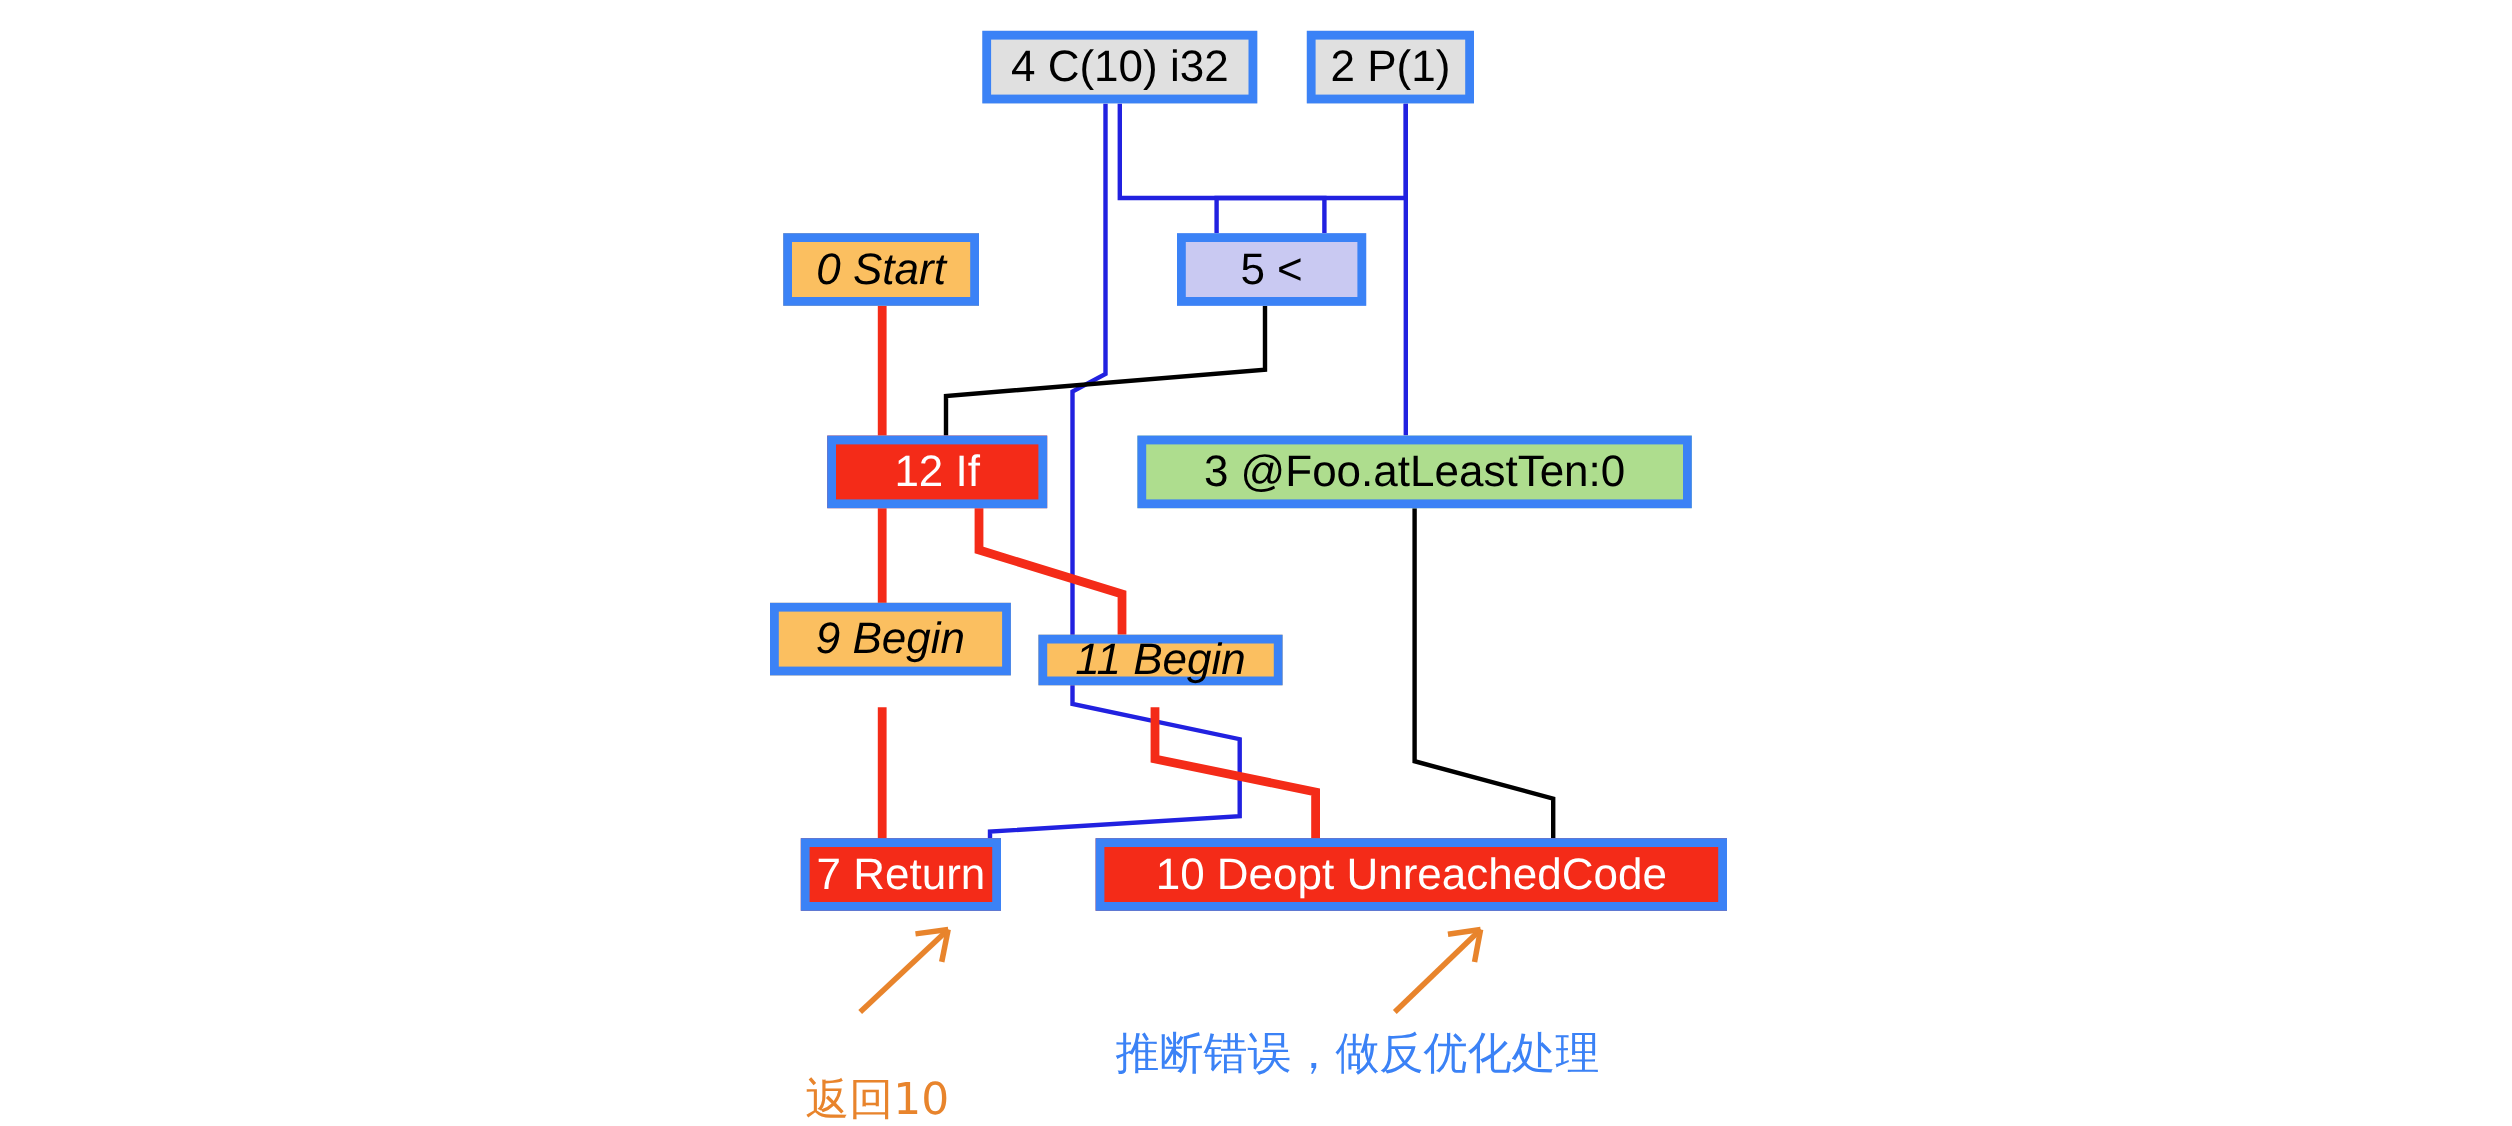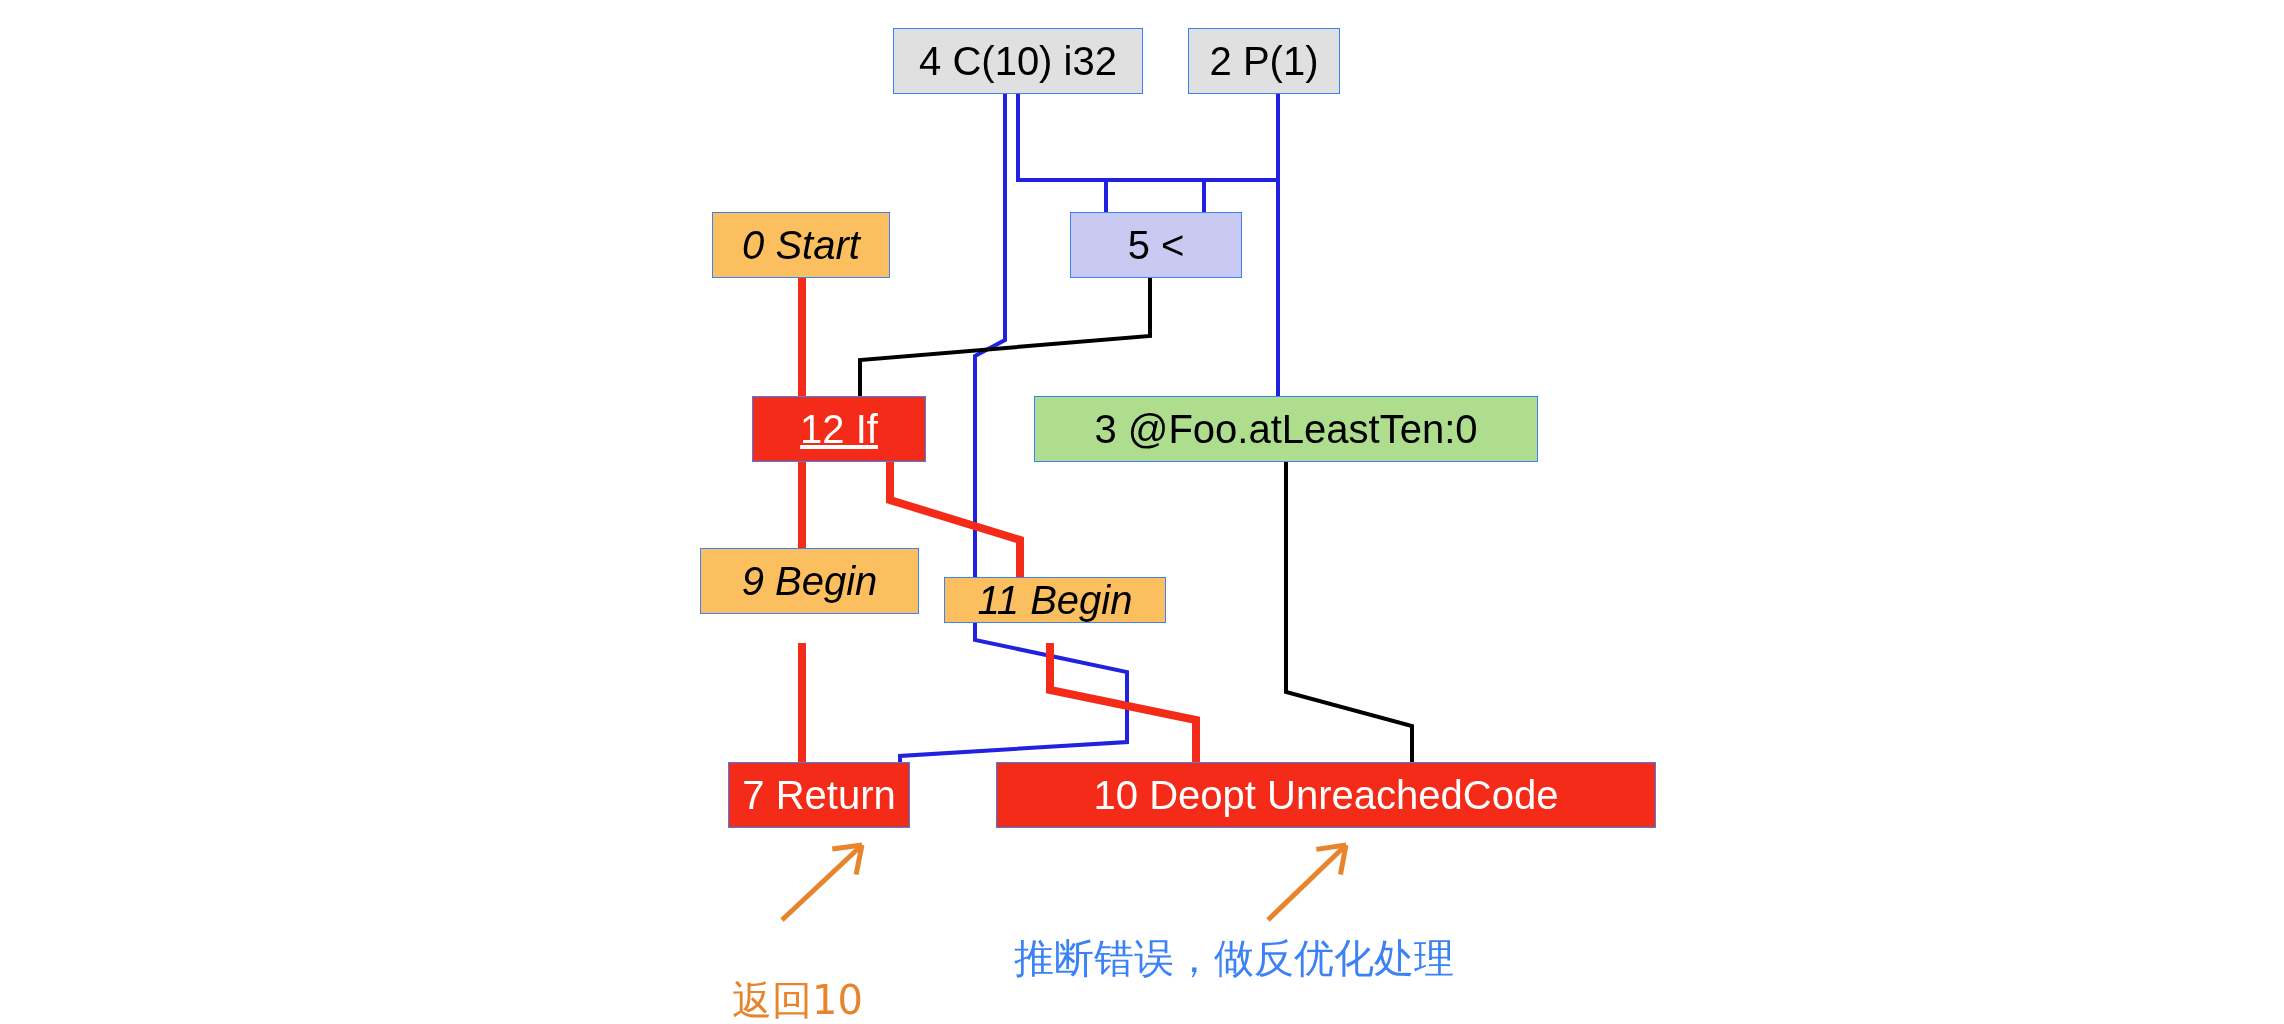--- a/index.html
+++ b/index.html
@@ -22,21 +22,21 @@
   #edges {
     position: absolute;
     left: 0;
     top: 0;
     width: 2284px;
     height: 1024px;
   }
   .node {
     position: absolute;
     box-sizing: border-box;
-    border: 1px solid #3b82f6;
+    border: 8px solid #3b82f6;
     display: flex;
     align-items: center;
     justify-content: center;
     white-space: nowrap;
     font-size: 40px;
     line-height: 1;
     letter-spacing: 0px;
     z-index: 5;
   }
   .node-label {
@@ -98,36 +98,36 @@
       </div>
       <div class="node n-gray" style="left: 1188px; top: 28px; width: 152px; height: 66px;">
         <span class="node-label">2 P(1)</span>
       </div>
       <div class="node n-orange" style="left: 712px; top: 212px; width: 178px; height: 66px;">
         <span class="node-label">0 Start</span>
       </div>
       <div class="node n-purple" style="left: 1070px; top: 212px; width: 172px; height: 66px;">
         <span class="node-label">5 &lt;</span>
       </div>
-      <div class="node n-red" style="left: 752px; top: 396px; width: 174px; height: 66px; text-decoration: underline;">
+      <div class="node n-red" style="left: 752px; top: 396px; width: 200px; height: 66px;">
         <span class="node-label">12 If</span>
       </div>
       <div class="node n-green" style="left: 1034px; top: 396px; width: 504px; height: 66px;">
         <span class="node-label">3 @Foo.atLeastTen:0</span>
       </div>
       <div class="node n-orange" style="left: 700px; top: 548px; width: 219px; height: 66px;">
         <span class="node-label">9 Begin</span>
       </div>
       <div class="node n-orange" style="left: 944px; top: 577px; width: 222px; height: 46px;">
         <span class="node-label">11 Begin</span>
       </div>
       <div class="node n-red" style="left: 728px; top: 762px; width: 182px; height: 66px;">
         <span class="node-label">7 Return</span>
       </div>
-      <div class="node n-red" style="left: 996px; top: 762px; width: 660px; height: 66px;">
+      <div class="node n-red" style="left: 996px; top: 762px; width: 574px; height: 66px;">
         <span class="node-label">10 Deopt UnreachedCode</span>
       </div>
     </div>
   <div id="annot-layer">
       <div class="annot" style="left: 732px; top: 980px; color: rgb(232, 132, 44);">返回10</div>
       <div class="annot" style="left: 1014px; top: 938px; color: #3b82f6;">推断错误，做反优化处理</div>
     </div>
 
 </div>
 

